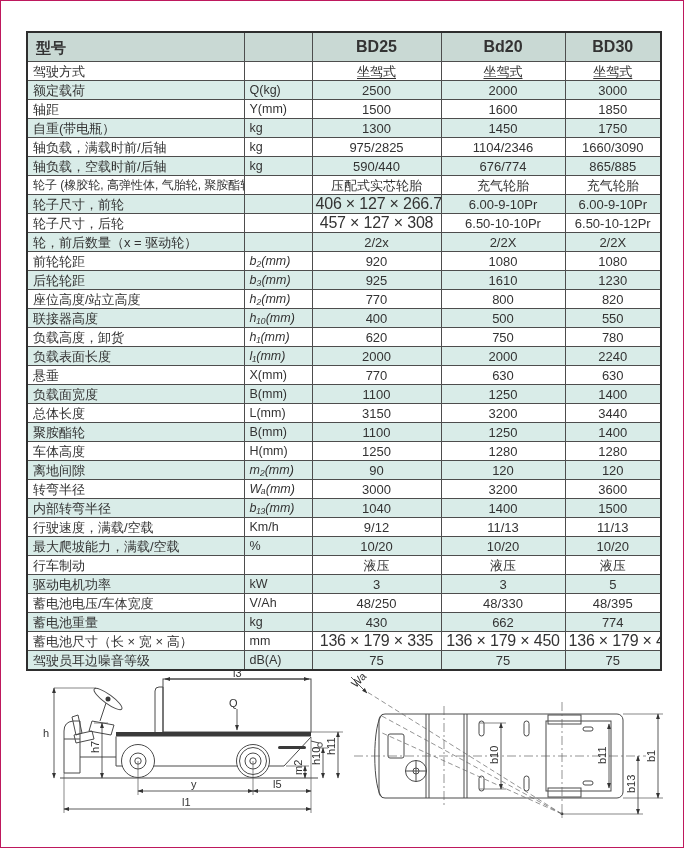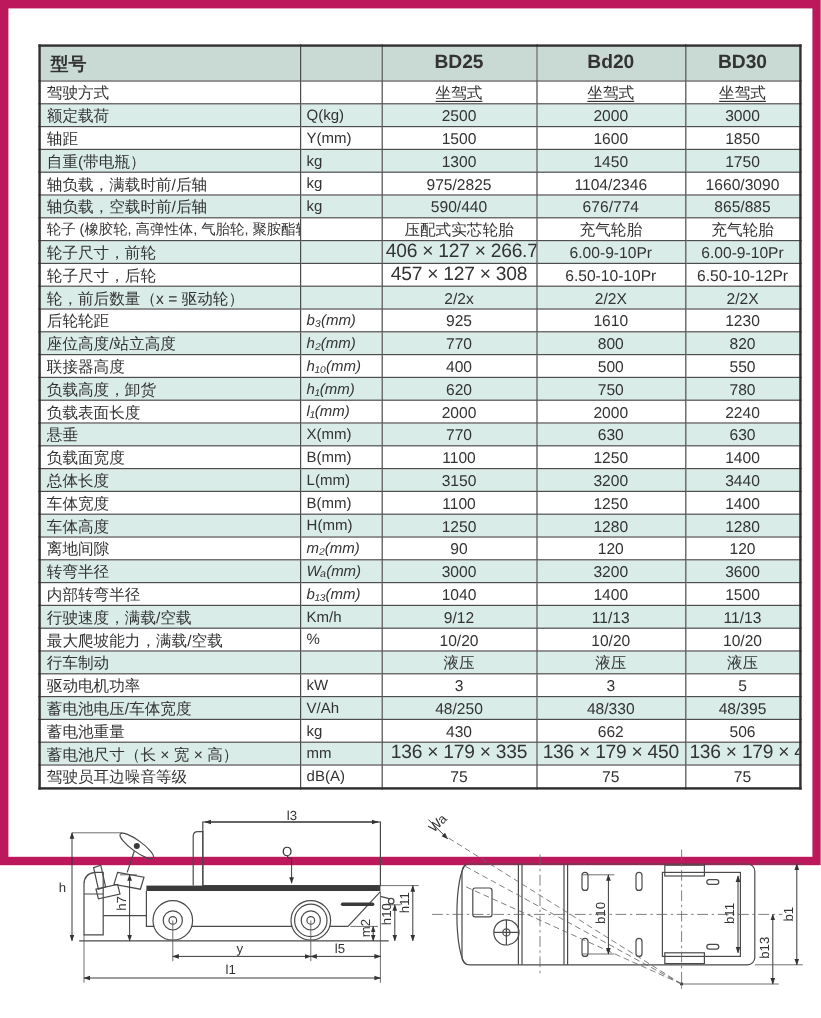--- a/index.html
+++ b/index.html
@@ -1,22 +1,22 @@
 <!DOCTYPE html>
 <html style="--tint: #d9ece8; --hdr: #c9d9d4; --grid: #4d4d4d; --txt: #333333;"><head>
 <meta charset="utf-8">
 <style>
   :root{
     --tint:#d9ece8; --hdr:#c9d9d4; --grid:#4d4d4d; --txt:#333333;
   }
   html,body{margin:0;padding:0;background:#fff;}
   body{width:684px;height:848px;position:relative;overflow:hidden;
        font-family:"Liberation Sans",sans-serif;color:var(--txt);}
-  .page{position:absolute;left:0;top:0;width:684px;height:721px;
-        box-sizing:border-box;border:7px solid #be185d;background:#fff;}
+  .page{position:absolute;left:0;top:0;width:684px;height:848px;
+        box-sizing:border-box;border:1px solid #be185d;background:#fff;}
 
   table.spec{position:absolute;left:25px;top:30px;width:634px;
              border-collapse:collapse;table-layout:fixed;
              border:2px solid #2e2e2e;}
   table.spec th,table.spec td{border:1px solid var(--grid);overflow:hidden;
              white-space:nowrap;line-height:1;}
   thead th{background:var(--hdr);height:26px;font-size:16px;font-weight:bold;
            text-align:center;border-bottom:2px solid #2e2e2e;}
   thead th.model-col{font-family:"Liberation Sans",sans-serif;}
   thead th:first-child{text-align:left;padding-left:8px;font-size:15px;}
@@ -126,20 +126,27 @@
           <td class="value">6.50-10-12Pr</td>
         </tr>
         <tr>
           <td class="label">轮，前后数量（x = 驱动轮）</td>
           <td class="unit"></td>
           <td class="value">2/2x</td>
           <td class="value">2/2X</td>
           <td class="value">2/2X</td>
         </tr>
         <tr>
+          <td class="label">前轮轮距</td>
+          <td class="unit it">b₂(mm)</td>
+          <td class="value">920</td>
+          <td class="value">1080</td>
+          <td class="value">1080</td>
+        </tr>
+        <tr>
           <td class="label">后轮轮距</td>
           <td class="unit it">b₃(mm)</td>
           <td class="value">925</td>
           <td class="value">1610</td>
           <td class="value">1230</td>
         </tr>
         <tr>
           <td class="label">座位高度/站立高度</td>
           <td class="unit it">h₂(mm)</td>
           <td class="value">770</td>
@@ -182,21 +189,21 @@
           <td class="value">1400</td>
         </tr>
         <tr>
           <td class="label">总体长度</td>
           <td class="unit">L(mm)</td>
           <td class="value">3150</td>
           <td class="value">3200</td>
           <td class="value">3440</td>
         </tr>
         <tr>
-          <td class="label">车体宽度</td>
+          <td class="label">聚胺酯轮</td>
           <td class="unit">B(mm)</td>
           <td class="value">1100</td>
           <td class="value">1250</td>
           <td class="value">1400</td>
         </tr>
         <tr>
           <td class="label">车体高度</td>
           <td class="unit">H(mm)</td>
           <td class="value">1250</td>
           <td class="value">1280</td>
@@ -256,21 +263,21 @@
           <td class="unit">V/Ah</td>
           <td class="value">48/250</td>
           <td class="value">48/330</td>
           <td class="value">48/395</td>
         </tr>
         <tr>
           <td class="label">蓄电池重量</td>
           <td class="unit">kg</td>
           <td class="value">430</td>
           <td class="value">662</td>
-          <td class="value">506</td>
+          <td class="value">774</td>
         </tr>
         <tr>
           <td class="label">蓄电池尺寸（长 × 宽 × 高）</td>
           <td class="unit">mm</td>
           <td class="value tight">136 × 179 × 335</td>
           <td class="value tight">136 × 179 × 450</td>
           <td class="value tight">136 × 179 × 450</td>
         </tr>
         <tr>
           <td class="label">驾驶员耳边噪音等级</td>

